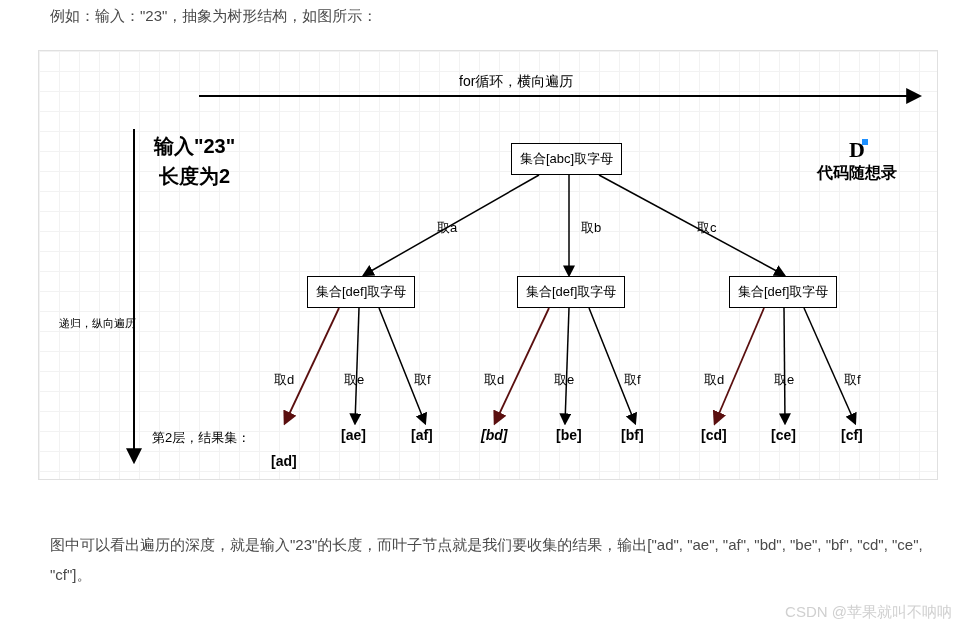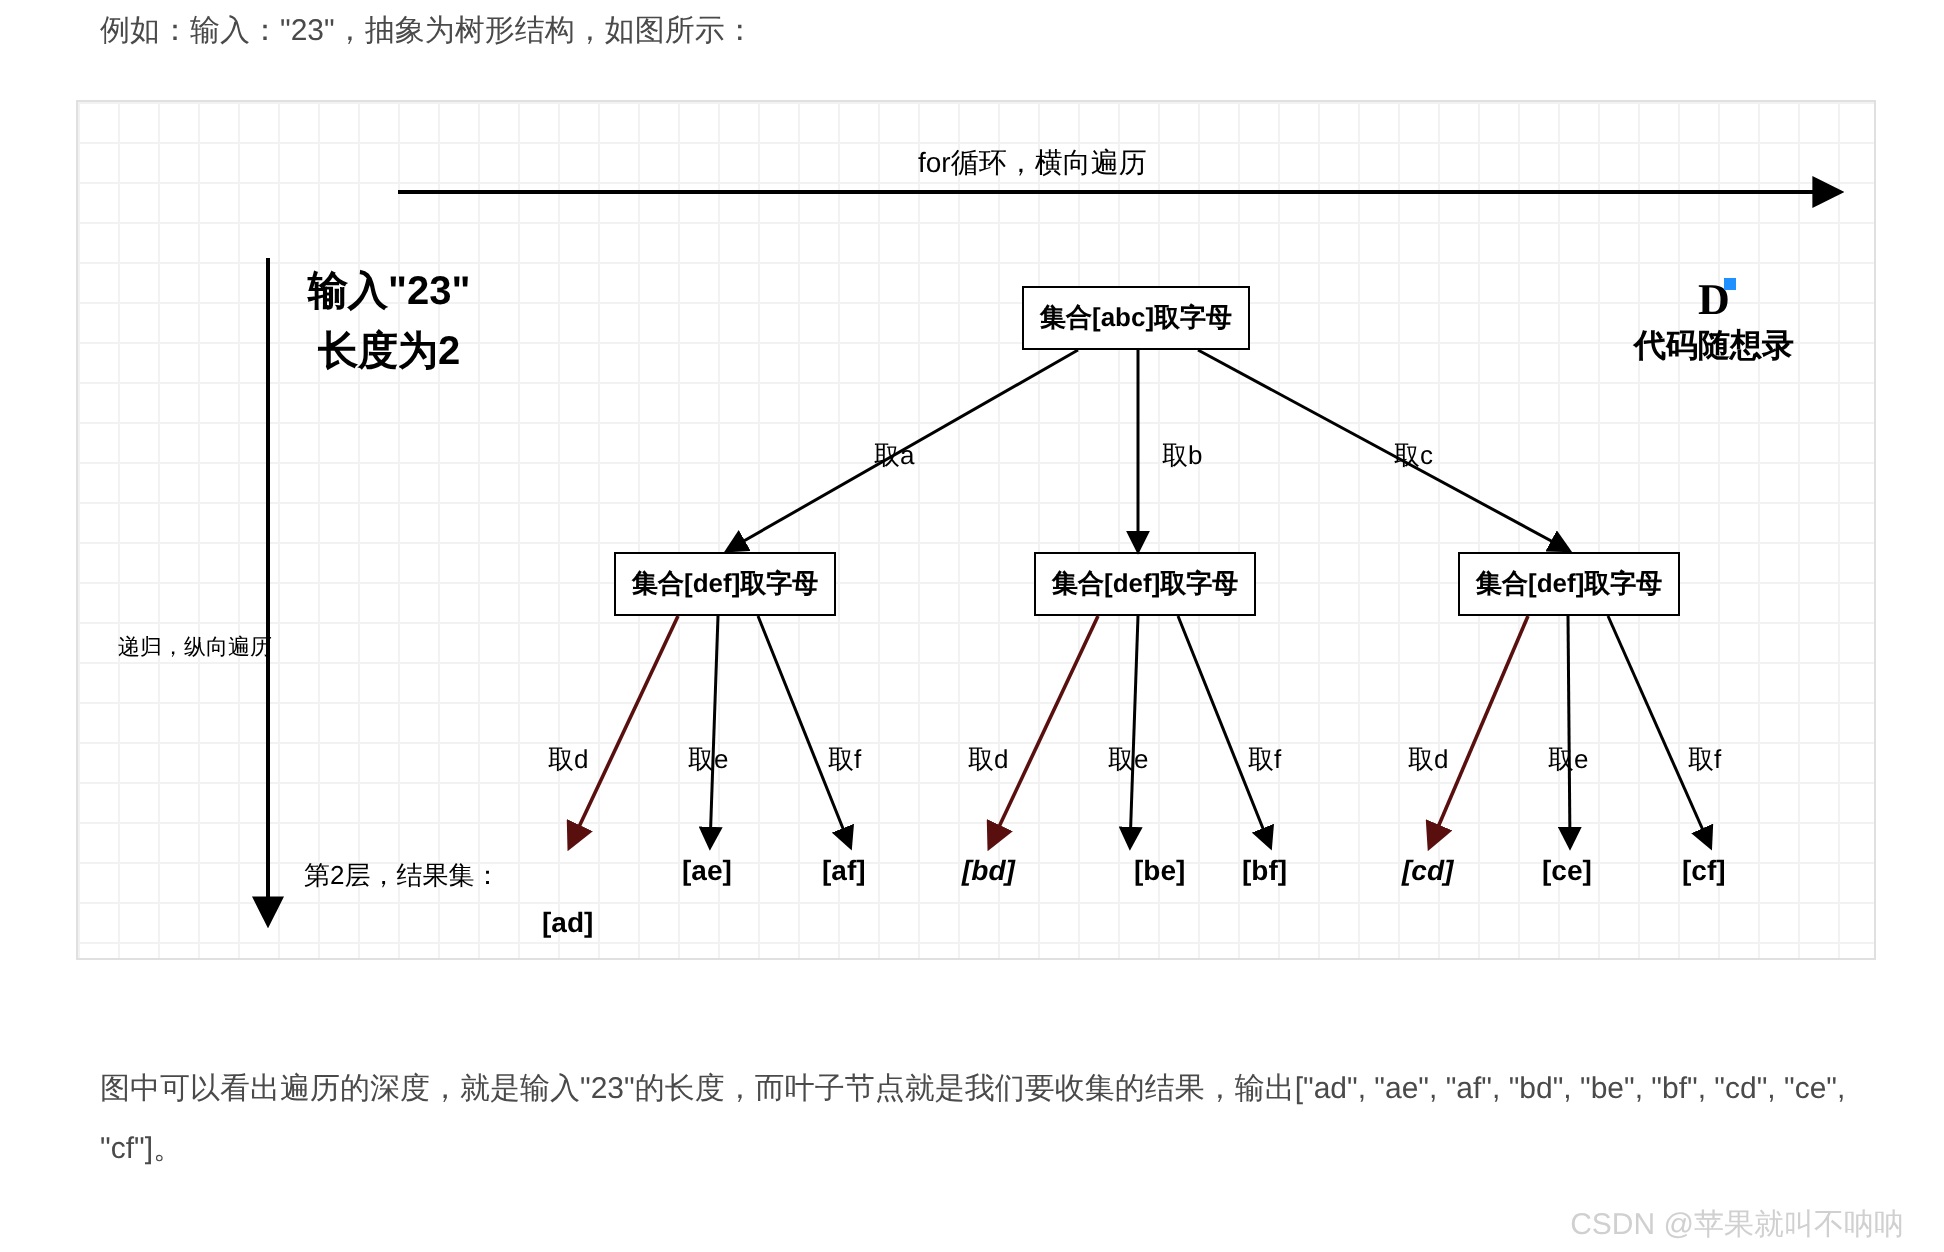--- a/index.html
+++ b/index.html
@@ -56,21 +56,20 @@
   }
   .d-box {
     position: absolute;
     border: 1.5px solid #000;
     background: #fff;
     font-size: 13px;
     padding: 6px 8px;
     color: #000;
     text-align: center;
     white-space: nowrap;
-    font-weight: bold;
   }
   .input-label {
     position: absolute;
     font-size: 20px;
     font-weight: bold;
     color: #000;
     text-align: center;
     line-height: 1.5;
   }
   .brand {
@@ -157,23 +156,23 @@
   <div class="d-label" style="left:665px; top:320px;">取d</div>
   <div class="d-label" style="left:735px; top:320px;">取e</div>
   <div class="d-label" style="left:805px; top:320px;">取f</div>
 
   <div class="result-label" style="left:113px; top:378px;">第2层，结果集：</div>
 
   <div class="leaf" style="left:232px; top:376px;margin-top:26px;">[ad]</div>
   <div class="leaf" style="left:302px; top:376px;">[ae]</div>
   <div class="leaf" style="left:372px; top:376px;">[af]</div>
   <div class="leaf" style="left:442px; top:376px;font-style:italic;">[bd]</div>
-  <div class="leaf" style="left:528px; top:376px;">[be]</div>
+  <div class="leaf" style="left:517px; top:376px;">[be]</div>
   <div class="leaf" style="left:582px; top:376px;">[bf]</div>
-  <div class="leaf" style="left:662px; top:376px;font-style:italic;">[cd]</div>
+  <div class="leaf" style="left:662px; top:376px;">[cd]</div>
   <div class="leaf" style="left:732px; top:376px;">[ce]</div>
   <div class="leaf" style="left:802px; top:376px;text-align:center;">[cf]</div>
 
   <svg class="ovl">
     <defs>
       <marker id="ah" viewBox="0 0 10 10" refX="8" refY="5" markerWidth="8" markerHeight="8" orient="auto-start-reverse">
         <path d="M 0 0 L 10 5 L 0 10 z" fill="#000"></path>
       </marker>
       <marker id="ahr" viewBox="0 0 10 10" refX="8" refY="5" markerWidth="8" markerHeight="8" orient="auto-start-reverse">
         <path d="M 0 0 L 10 5 L 0 10 z" fill="#5a0f0f"></path>

